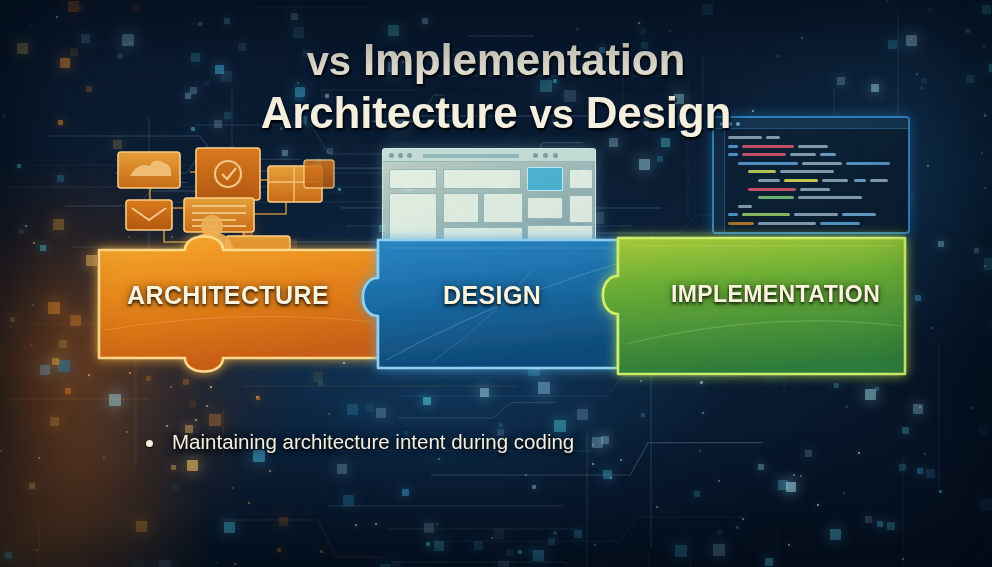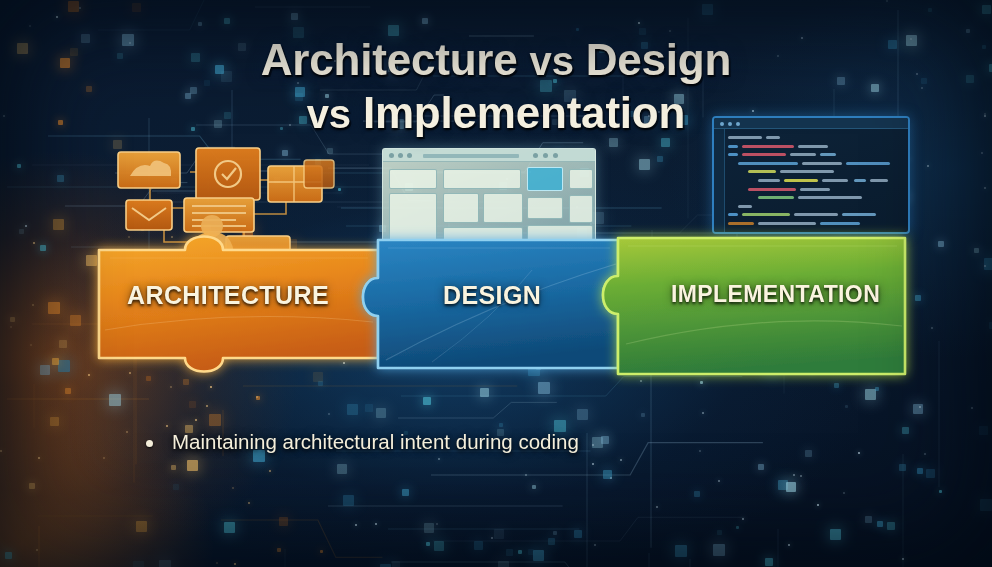--- a/index.html
+++ b/index.html
@@ -416,22 +416,22 @@
       <path d="M628 246 L897 246" stroke="#e2f7a8" stroke-width="1" opacity=".16" fill="none"></path>
       <path d="M626 344 q140 -34 276 -18" stroke="#e2f7a8" stroke-width="1.1" opacity=".20" fill="none"></path>
     </g>
   </svg>
 
   <div class="piece-label" id="lbl-arch">ARCHITECTURE</div>
   <div class="piece-label" id="lbl-des">DESIGN</div>
   <div class="piece-label" id="lbl-impl">IMPLEMENTATION</div>
 
   <div id="title">
+    <span class="line"><span class="vs">vs</span> <span>Implementation</span></span>
     <span class="line"><span>Architecture</span> <span class="vs">vs</span> <span>Design</span></span>
-    <span class="line"><span class="vs">vs</span> <span>Implementation</span></span>
   </div>
 
   <ul id="bullets">
-    <li>Maintaining architectural intent during coding</li>
+    <li>Maintaining architecture intent during coding</li>
   </ul>
 
   <div class="vignette"></div>
 </div>
 
 </body></html>

